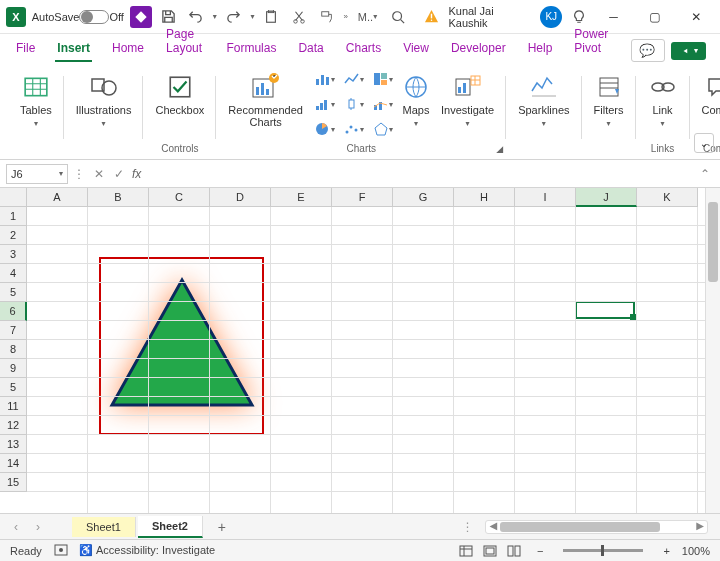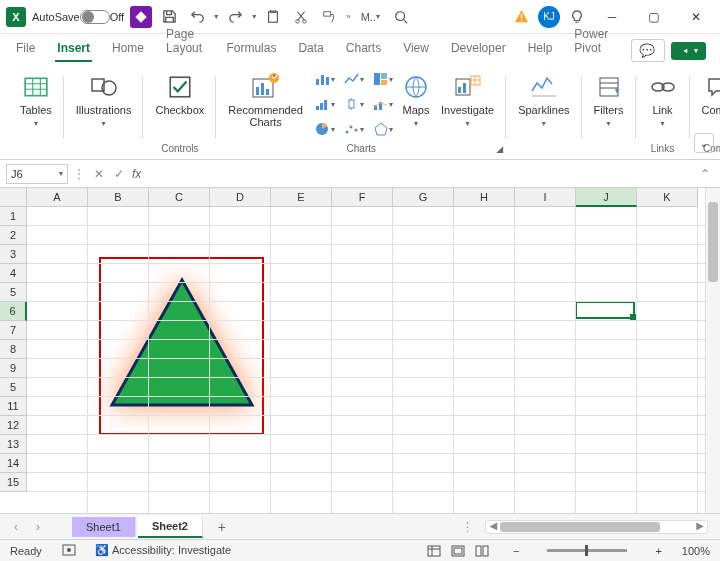--- a/index.html
+++ b/index.html
@@ -10,21 +10,21 @@
 .toggle { width: 30px; height: 14px; border: 1px solid #888; border-radius: 8px; position: relative; background: #fff; }
 .toggle-knob { width: 12px; height: 12px; background: #888; border-radius: 50%; position: absolute; left: 1px; top: 0; }
 .qa-btn { width: 22px; height: 26px; display: flex; align-items: center; justify-content: center; color: #555; cursor: pointer; border-radius: 3px; }
 .flex-spacer { flex: 1; }
 .diamond-btn { background: #7719aa; width: 22px; height: 22px; border-radius: 3px; position: relative; }
 .diamond-btn::before { content: ''; position: absolute; width: 8px; height: 8px; background: #fff; transform: rotate(45deg); left: 7px; top: 7px; }
 .user { display: flex; align-items: center; gap: 6px; font-size: 11px; }
 .user-avatar { width: 22px; height: 22px; background: #0078d4; border-radius: 50%; display: flex; align-items: center; justify-content: center; color: #fff; font-size: 10px; }
 .win-btn { width: 36px; height: 28px; display: flex; align-items: center; justify-content: center; color: #333; cursor: pointer; }
 .tabs { height: 28px; display: flex; align-items: flex-end; padding: 0 14px; gap: 18px; background: #fff; }
-.tab { font-size: 12px; padding: 5px 2px; cursor: pointer; color: #737373; border-bottom: 2px solid transparent; }
+.tab { font-size: 12px; padding: 5px 2px; cursor: pointer; color: #a21caf; border-bottom: 2px solid transparent; }
 .tab.active { color: #107c41; font-weight: 600; border-bottom-color: #107c41; }
 .tab-right { margin-left: auto; display: flex; gap: 6px; align-items: center; }
 .comment-btn { border: 1px solid #ccc; padding: 3px 8px; border-radius: 3px; font-size: 13px; }
 .share-btn { background: #107c41; color: #fff; padding: 3px 8px; border-radius: 3px; font-size: 13px; display: flex; align-items: center; gap: 3px; }
 .ribbon { display: flex; padding: 6px 8px 2px; background: #fff; border-bottom: 1px solid #d4d4d4; min-height: 98px; position: relative; }
 .ribbon-group { display: flex; flex-direction: column; align-items: center; padding: 0 8px; position: relative; }
 .ribbon-group::after { content: ''; position: absolute; right: 0; top: 8px; bottom: 18px; width: 1px; background: #ddd; }
 .ribbon-group:last-child::after { display: none; }
 .rg-body { display: flex; gap: 2px; align-items: flex-start; flex: 1; }
 .rg-label { font-size: 10px; color: #666; margin-top: 2px; height: 14px; }
@@ -54,26 +54,26 @@
 .row-line { position: absolute; left: 0; right: 0; height: 1px; background: #e0e0e0; }
 .col-line { position: absolute; top: 0; bottom: 0; width: 1px; background: #e0e0e0; }
 .selection { position: absolute; border: 2px solid #107c41; pointer-events: none; }
 .selection::after { content: ''; position: absolute; right: -3px; bottom: -3px; width: 6px; height: 6px; background: #107c41; }
 .shape-rect { position: absolute; border: 2px solid #c00; pointer-events: none; }
 .triangle-glow { position: absolute; filter: drop-shadow(0 0 14px rgba(255,140,80,0.9)); }
 .vscroll { width: 15px; background: #f5f5f5; border-left: 1px solid #ddd; position: relative; }
 .vthumb { position: absolute; left: 2px; right: 2px; top: 14px; height: 80px; background: #c1c1c1; border-radius: 3px; }
 .sheet-bar { height: 26px; display: flex; align-items: center; border-top: 1px solid #d4d4d4; background: #f5f5f5; padding: 0 6px; gap: 2px; }
 .sh-nav { width: 20px; height: 20px; display: flex; align-items: center; justify-content: center; color: #999; cursor: pointer; }
-.sheet-tab { padding: 4px 14px; font-size: 11px; cursor: pointer; background: #c4b5fd; border-right: 1px solid #ddd; }
+.sheet-tab { padding: 4px 14px; font-size: 11px; cursor: pointer; background: #fef9c3; border-right: 1px solid #ddd; }
 .sheet-tab.active { background: #fff; border-bottom: 2px solid #107c41; font-weight: 600; }
 .sh-add { width: 22px; height: 22px; display: flex; align-items: center; justify-content: center; cursor: pointer; font-size: 14px; color: #666; margin-left: 6px; }
 .hscroll { flex: 1; height: 14px; background: #fff; margin: 0 6px; border: 1px solid #ddd; border-radius: 3px; position: relative; }
 .hthumb { position: absolute; left: 14px; top: 1px; bottom: 1px; width: 160px; background: #c1c1c1; border-radius: 3px; }
-.status-bar { height: 22px; display: flex; align-items: center; border-top: 1px solid #d4d4d4; background: #f5f5f5; padding: 4px 10px; gap: 20px; font-size: 11px; color: #444; }
+.status-bar { height: 22px; display: flex; align-items: center; border-top: 1px solid #d4d4d4; background: #f5f5f5; padding: 4px 10px; gap: 12px; font-size: 11px; color: #444; }
 .view-btns { display: flex; gap: 2px; margin-left: auto; }
 .view-btn { width: 22px; height: 18px; display: flex; align-items: center; justify-content: center; cursor: pointer; }
 .zoom-slider { width: 80px; height: 3px; background: #999; position: relative; margin: 0 8px; }
 .zoom-knob { position: absolute; width: 3px; height: 11px; background: #555; top: -4px; left: 38px; }
 .caret { font-size: 8px; color: #666; }
 .hidden-group::after { display: none; }
 </style>
 </head>
 <body>
 
@@ -138,20 +138,21 @@
     </div>
   <div class="flex-spacer"></div>
   <div class="qa-btn">
       <svg width="15" height="15" viewBox="0 0 16 16">
         <path fill="#f5a623" d="M8 1l7 13H1z"></path>
         <path stroke="#fff" stroke-width="1.5" d="M8 5v5"></path>
         <circle cx="8" cy="12" r="0.8" fill="#fff"></circle>
       </svg>
     </div>
   <div class="user">
+    <span>Kunal Jai Kaushik</span>
     <div class="user-avatar">
         <span>KJ</span>
       </div>
   </div>
   <div class="qa-btn">
       <svg width="14" height="14" viewBox="0 0 16 16">
         <path fill="none" stroke="#555" stroke-width="1.3" d="M8 1a5 5 0 0 1 3 9v2H5v-2a5 5 0 0 1 3-9z M6 14h4"></path>
       </svg>
     </div>
   <div class="win-btn">─</div>

